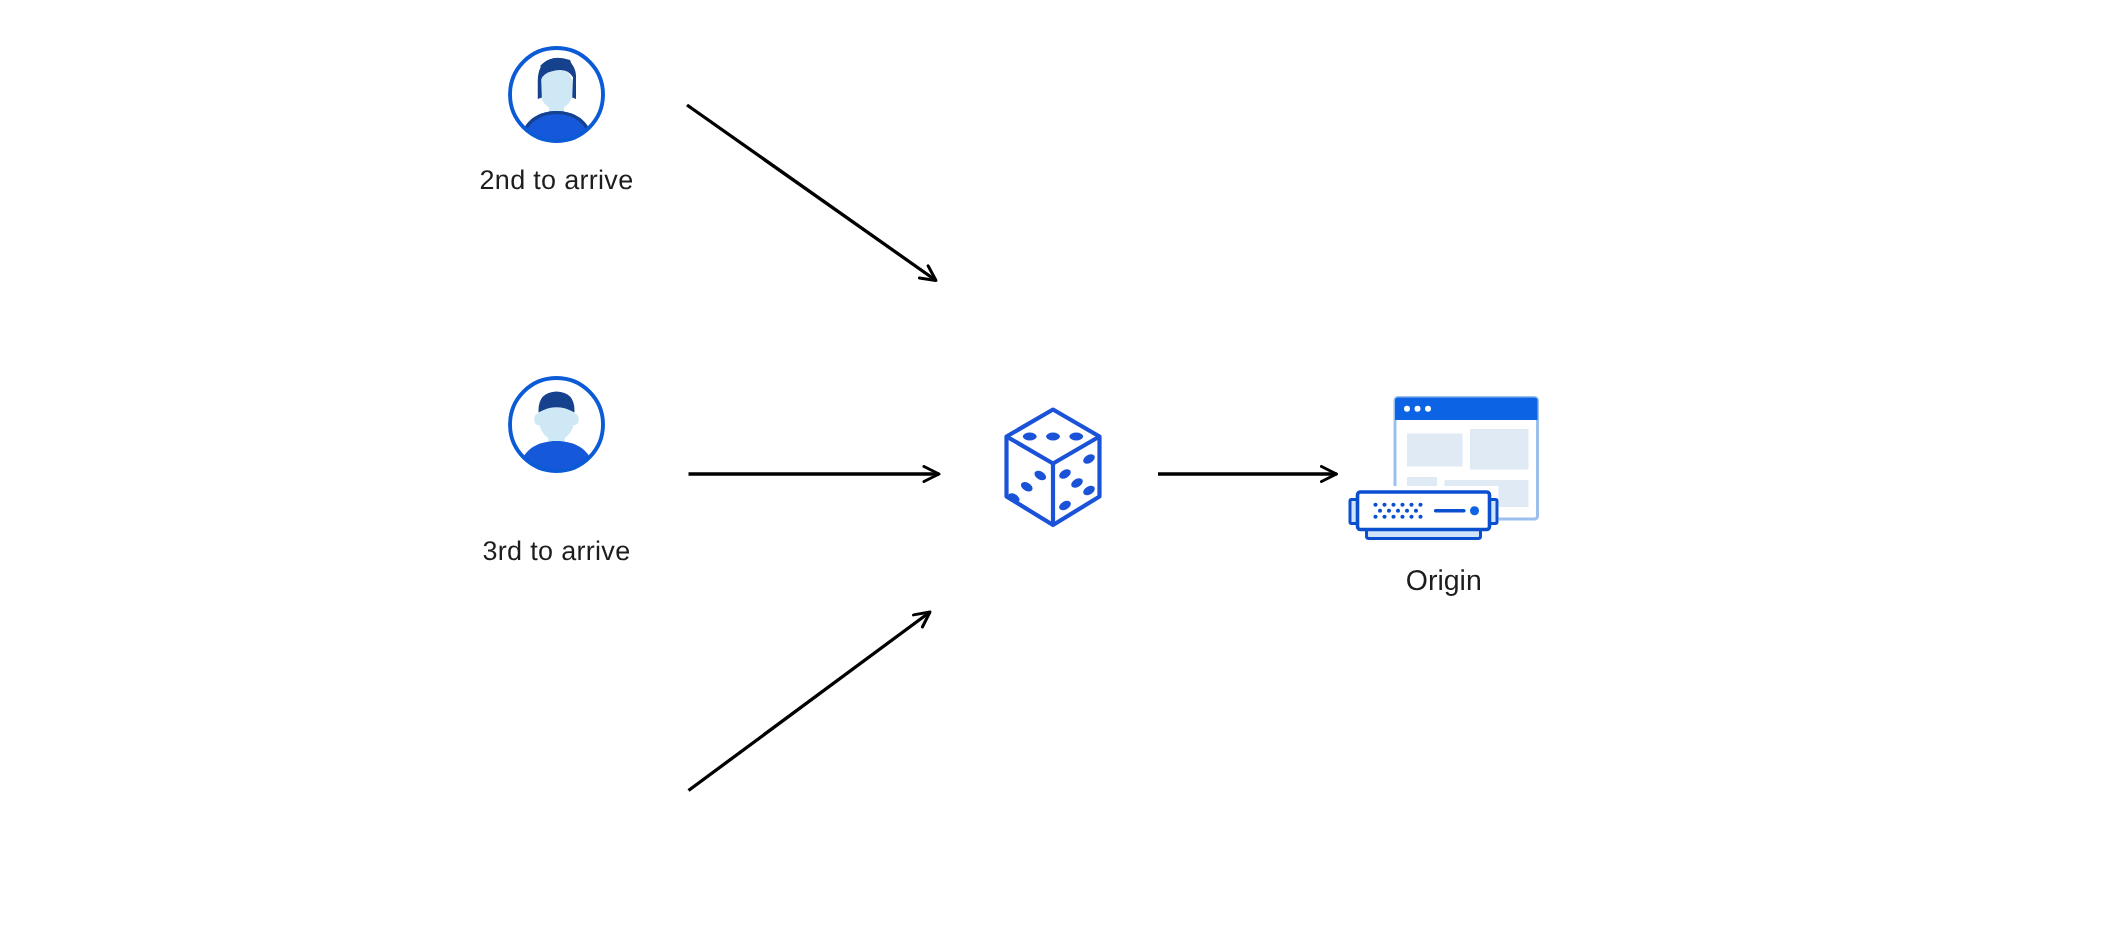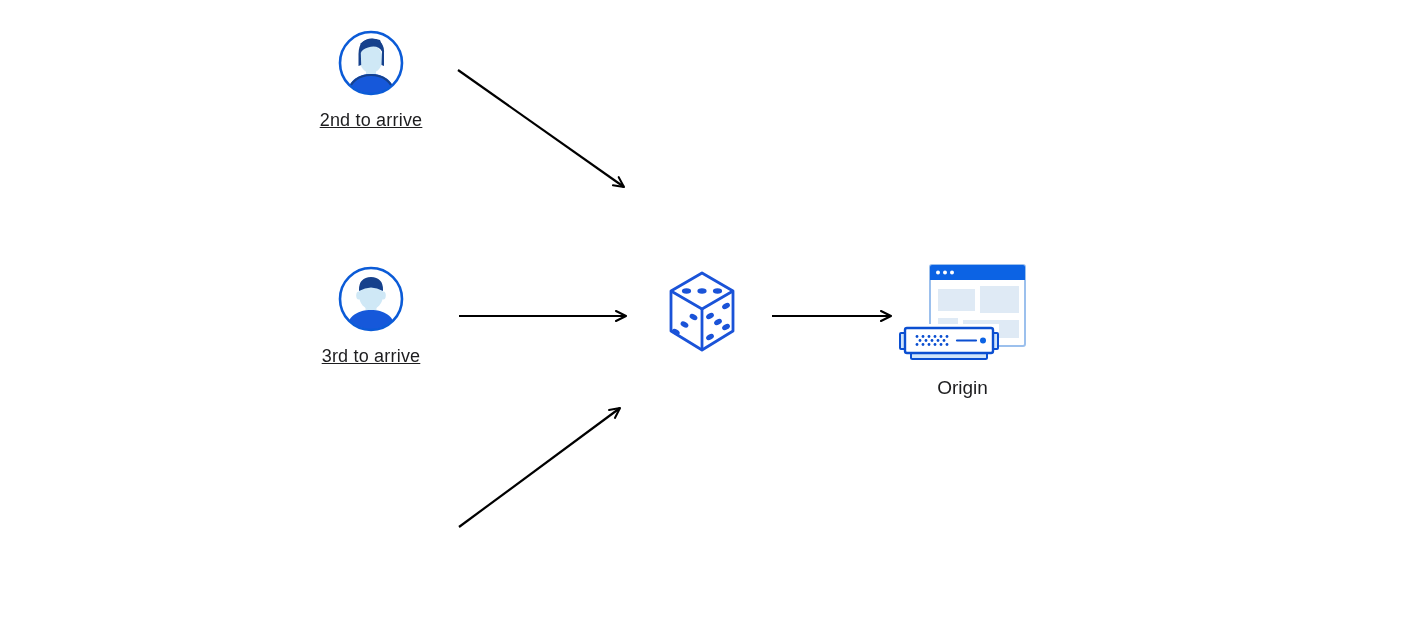--- a/index.html
+++ b/index.html
@@ -7,21 +7,21 @@
     width:1405px;height:633px;background:#ffffff;
     font-family:"Liberation Sans", sans-serif;
     position:relative;overflow:hidden;
     color:#1d1d1f;
   }
   .stage{position:absolute;inset:0;}
   .arrows{position:absolute;left:0;top:0;width:1405px;height:633px;pointer-events:none;}
   .node{position:absolute;display:flex;flex-direction:column;align-items:center;}
   .client-node{width:140px;}
   .avatar{width:66px;height:66px;display:block;}
-  .client-label{margin-top:13px;font-size:18px;line-height:22px;text-align:center;color:#1d1d1f;letter-spacing:.2px;text-decoration:underline;}
+  .client-label{margin-top:13px;font-size:18px;line-height:22px;text-align:center;color:#1d1d1f;letter-spacing:.2px;}
   .dice-node{left:667px;top:270px;width:70px;height:84px;}
   .origin-node{left:895px;top:262px;width:135px;}
   .origin-art{width:135px;height:102px;display:block;}
   .origin-label{margin-top:12px;font-size:19px;line-height:23px;text-align:center;color:#1d1d1f;}
 </style>
 </head>
 <body>
 
 <div class="stage">
 
@@ -51,21 +51,21 @@
         <path d="M8,66 C10,50 21,44 33,44 C45,44 56,50 58,66 Z" fill="#1658da"></path>
         <path d="M9,66 C11,51 22,45 33,45 C44,45 55,51 57,66" fill="none" stroke="#16418c" stroke-width="2"></path>
         <path d="M20.5,36 L20.5,24 Q20.5,9 34,8.5 Q47,10 46,24 L46,36 L43.5,35 L44,21.5 Q40,14.5 30,17.5 Q24,19 22.8,23 L23.2,35 Z" fill="#16418c"></path>
         <path d="M22,14 Q30,6 42,10 L44,15 Q34,11 26,17 Z" fill="#16418c"></path>
       </g>
       <circle cx="33" cy="33" r="31" fill="none" stroke="#0b5bd7" stroke-width="2.6"></circle>
     </svg>
     <div class="client-label">2nd to arrive</div>
   </div>
 
-  <div class="node client-node" style="left:301px;top:266px;">
+  <div class="node client-node" style="left:301px;top:250px;gap:27px;">
     <svg class="avatar" viewBox="0 0 66 66">
       <defs>
           <clipPath id="clipB">
             <circle cx="33" cy="33" r="30.5"></circle>
           </clipPath>
         </defs>
       <circle cx="33" cy="33" r="31" fill="#ffffff"></circle>
       <g clip-path="url(#clipB)">
         <ellipse cx="20.8" cy="29.5" rx="2.6" ry="4" fill="#cfe8f6"></ellipse>
         <ellipse cx="45.2" cy="29.5" rx="2.6" ry="4" fill="#cfe8f6"></ellipse>

